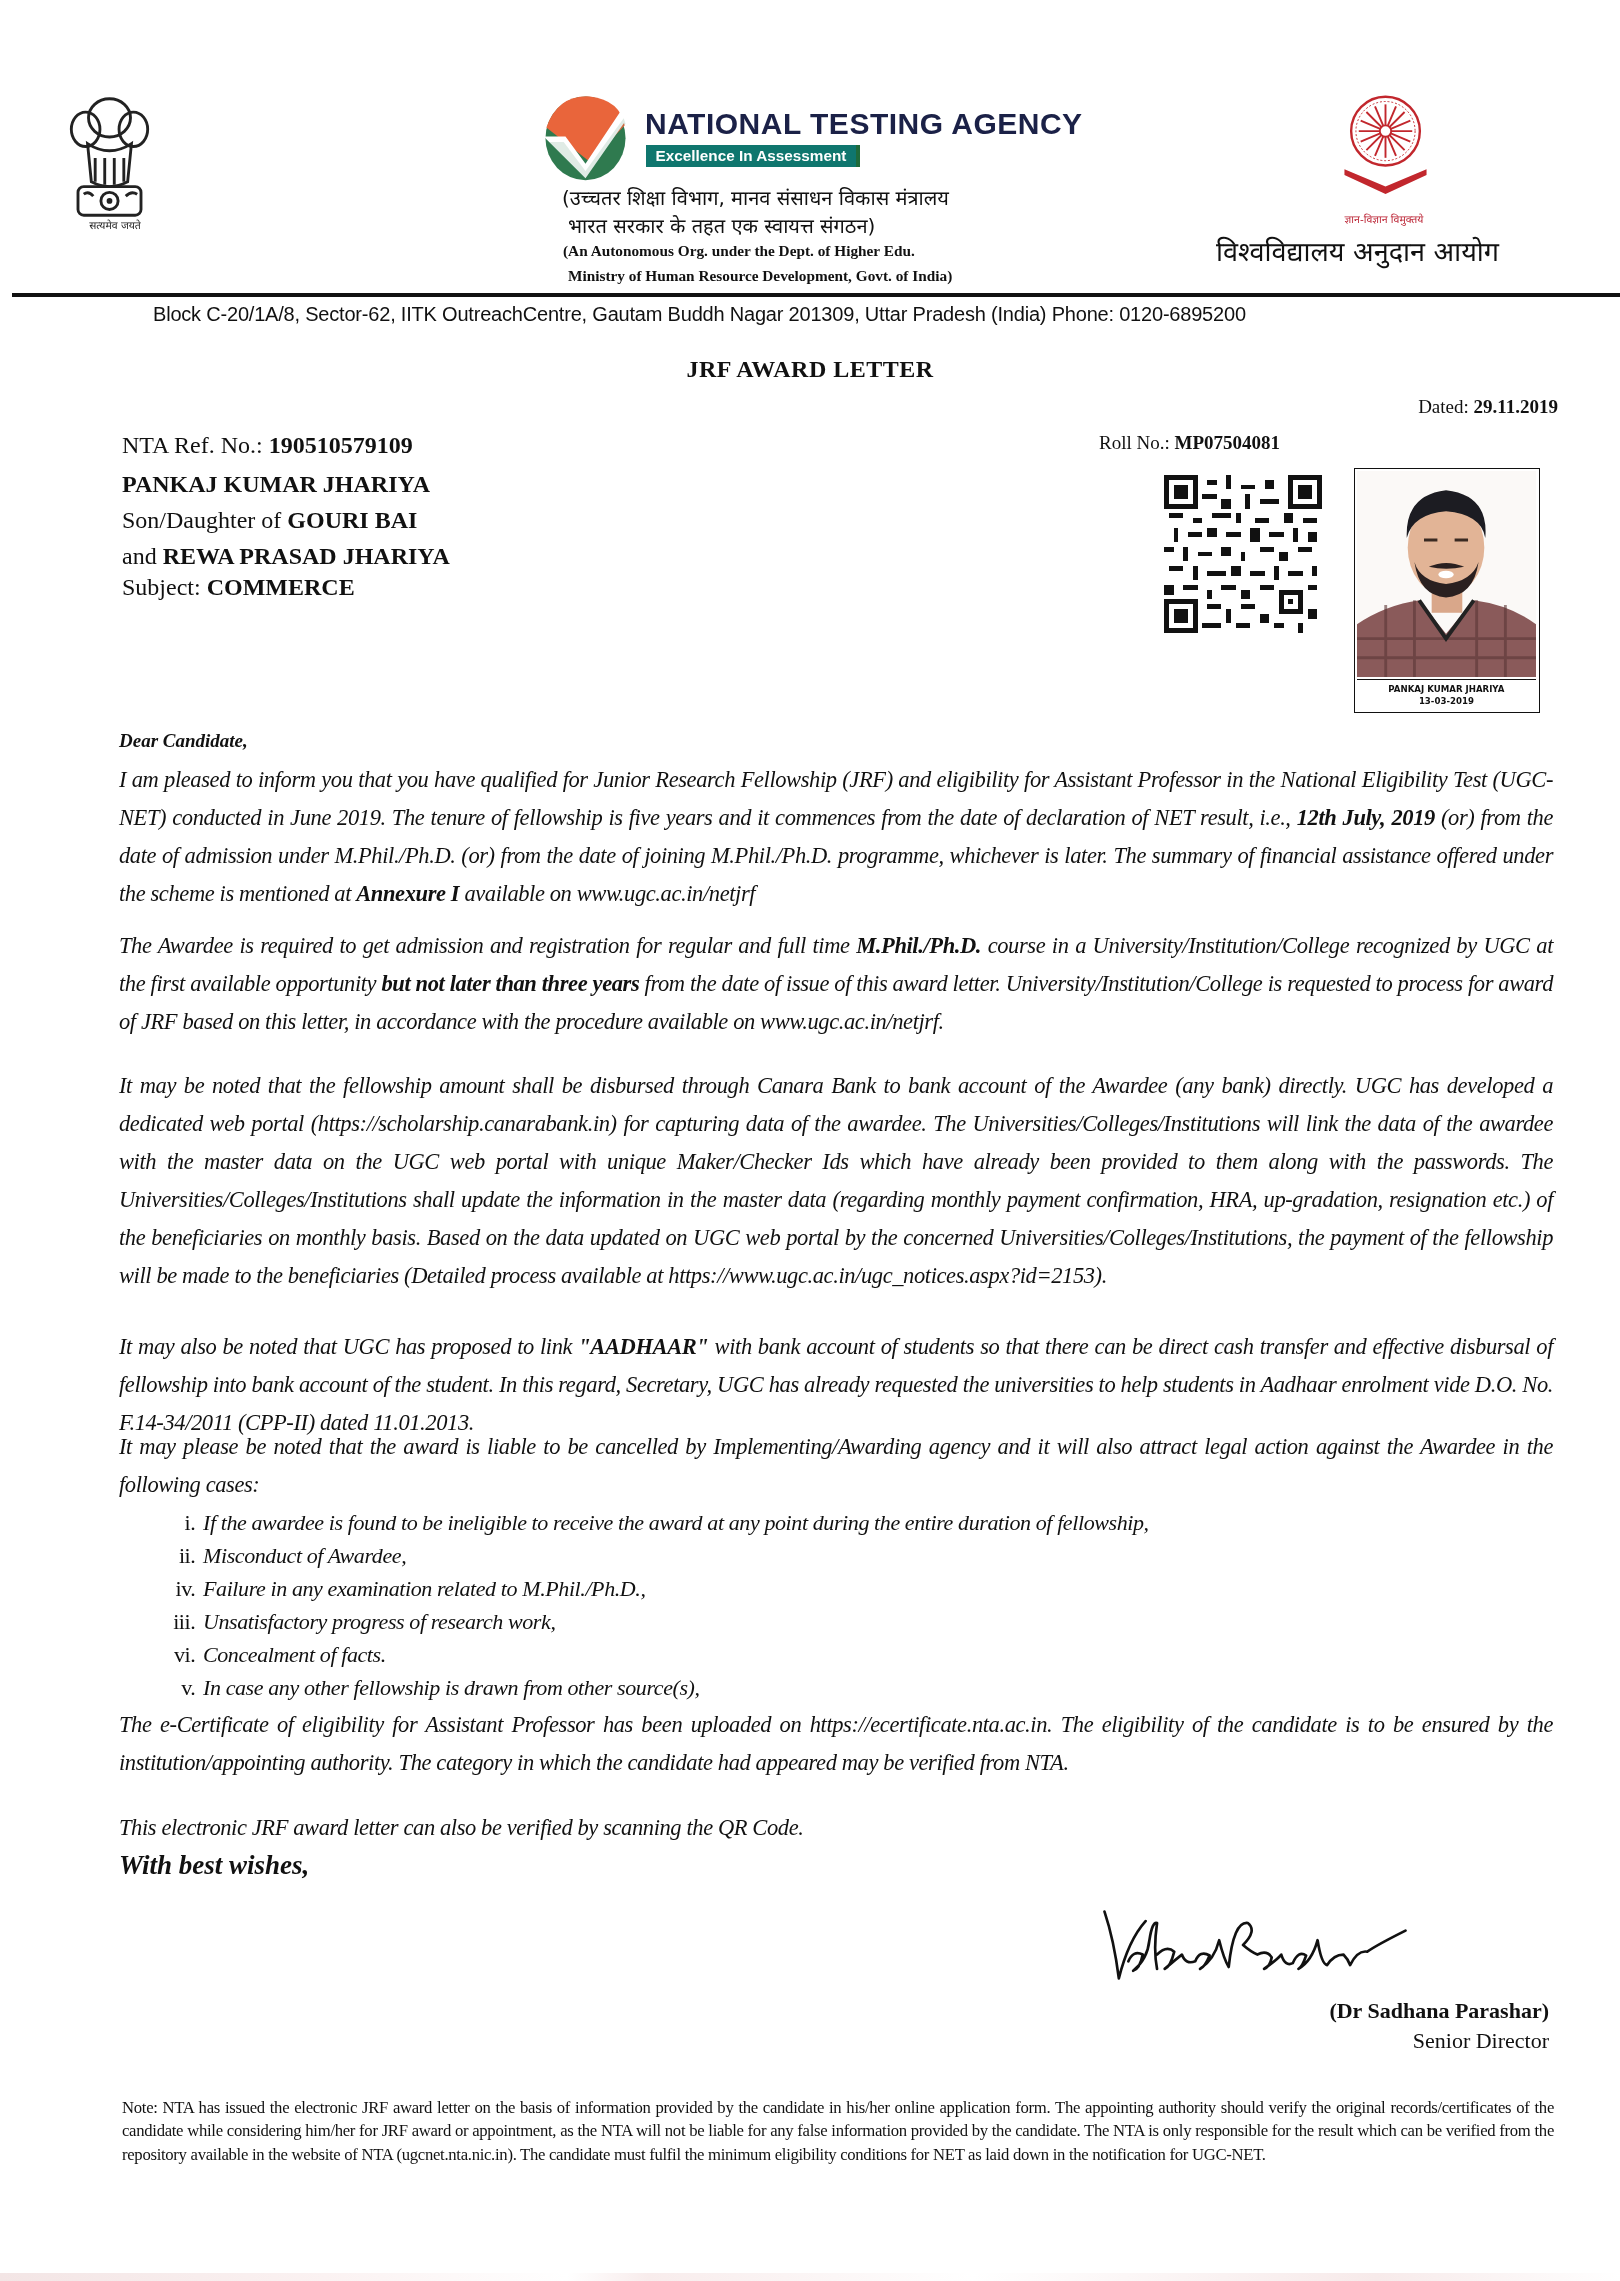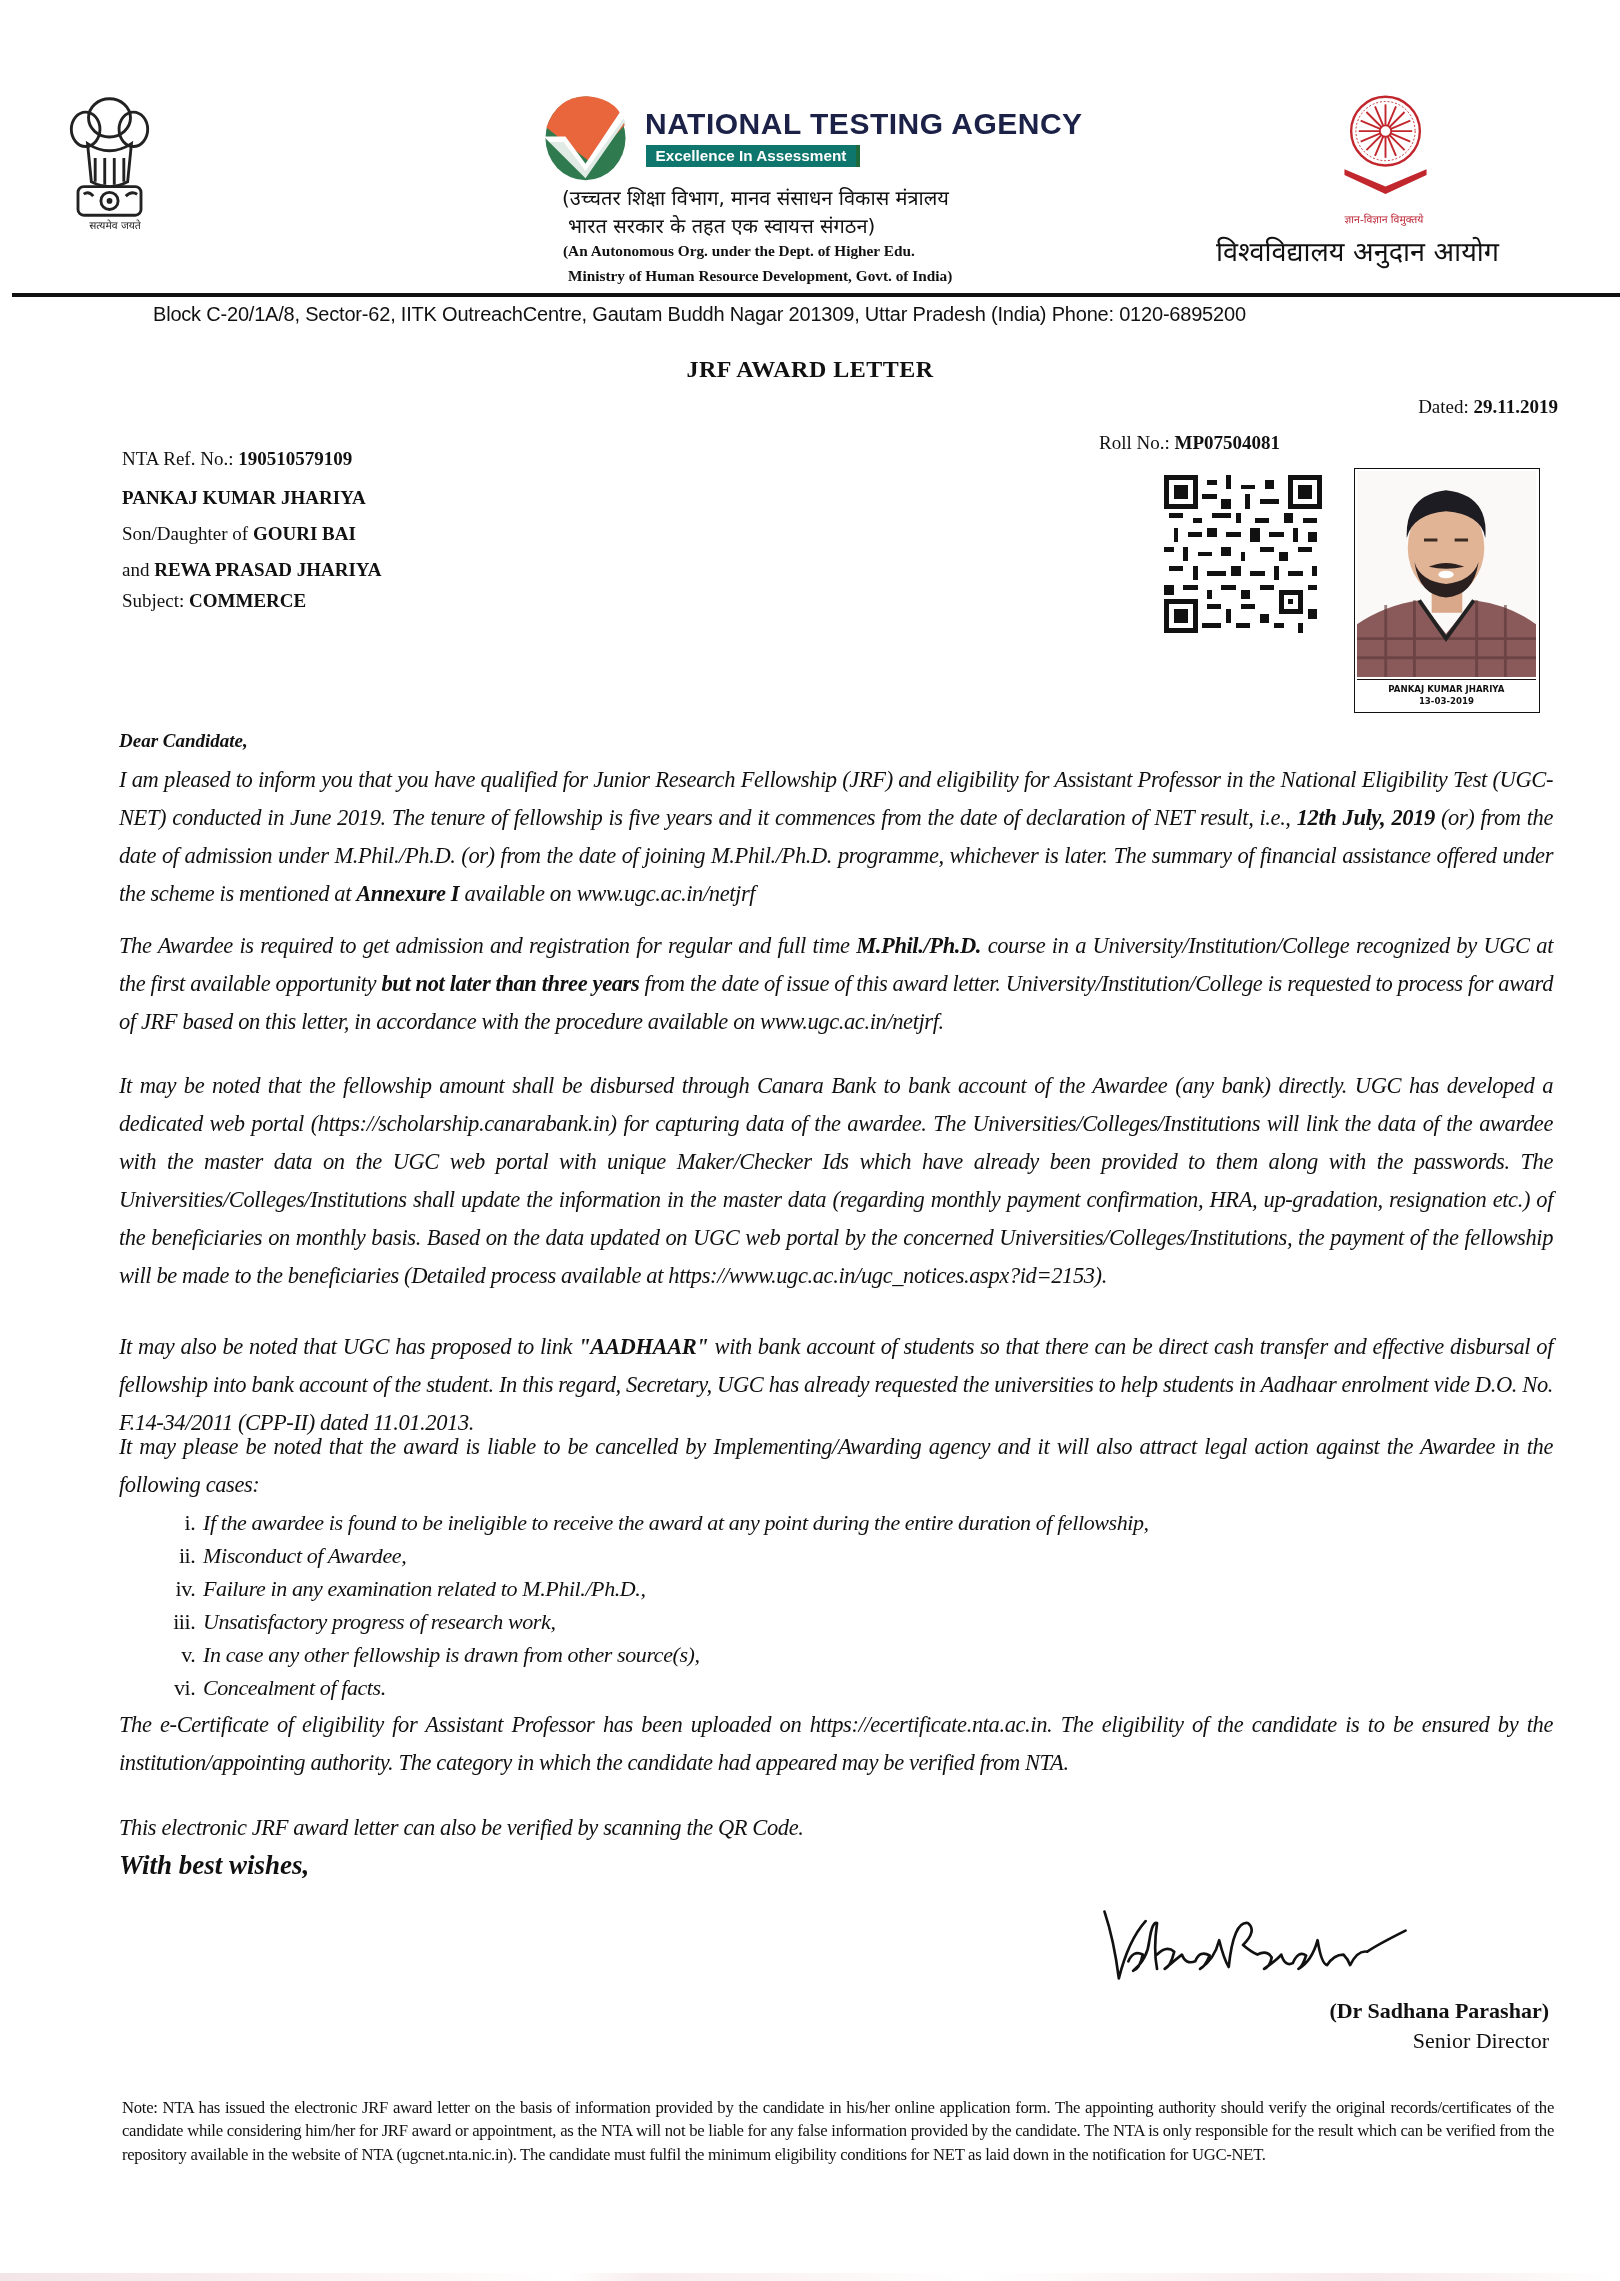--- a/index.html
+++ b/index.html
@@ -21,21 +21,21 @@
   .ugc-motto { left: 1317px; top: 212px; font-family: "DejaVu Sans", sans-serif; font-size: 10.5px; color: #b23; width: 134px; text-align:center; }
   .ugc-name { left: 1216px; top: 232px; font-family: "DejaVu Sans", sans-serif; font-size: 27px; color: #111; }
 
   .rule { left: 11.5px; top: 293px; width: 1609px; height: 3.8px; background: #111; }
   .address { left: 153px; top: 303px; font-family: "Liberation Sans", "DejaVu Sans", sans-serif; font-size: 20px; color: #111; letter-spacing: -0.2px; }
 
   .title { left: 0; width: 1620px; top: 356px; text-align: center; font-weight: bold; font-size: 24px; letter-spacing: 0.5px; }
   .dated { right: 62px; top: 396px; font-size: 19px; }
   .dated b { font-weight: bold; }
 
-  .info { left: 122px; font-size: 19px; margin-top: 16px; }
+  .info { left: 122px; font-size: 24px; }
   .info b { font-weight: bold; }
   .roll { left: 1099px; top: 432px; font-size: 19px; }
 
   .qr { left: 1164px; top: 475px; width: 158px; height: 158px; }
   .photo-frame { left: 1354px; top: 468px; width: 186px; height: 245px; border: 1.9px solid #111; background: #fff; }
   .photo { position: absolute; left: 1.9px; top: 1.9px; width: 179px; height: 206px; overflow: hidden; background: #fbf9f7; }
   .photo-caption { position: absolute; left: 1.9px; bottom: 1.9px; width: 179px; height: 31px; border-top: 1.9px solid #111; font-family: "DejaVu Sans", sans-serif; font-weight: bold; font-size: 8.6px; text-align: center; line-height: 12.4px; padding-top: 2.9px; }
 
   
   .body-text { left: 119px; width: 1434px; font-style: italic; font-size: 22.5px; line-height: 38px; text-align: justify; font-family: "Liberation Serif", serif; letter-spacing: -0.4px; }
@@ -258,22 +258,22 @@
   <span>It may also be noted that UGC has proposed to link </span><b>"AADHAAR"</b><span> with bank account of students so that there can be direct cash transfer and effective disbursal of fellowship into bank account of the student. In this regard, Secretary, UGC has already requested the universities to help students in Aadhaar enrolment vide D.O. No. F.14-34/2011 (CPP-II) dated 11.01.2013.</span>
 </div>
 
 <div class="abs body-text" style="top:1428px;">It may please be noted that the award is liable to be cancelled by Implementing/Awarding agency and it will also attract legal action against the Awardee in the following cases:</div>
 
 <div class="abs list" style="top:1506px;">
   <div><span class="num">i.</span><span>If the awardee is found to be ineligible to receive the award at any point during the entire duration of fellowship,</span></div>
   <div><span class="num">ii.</span><span>Misconduct of Awardee,</span></div>
   <div><span class="num">iv.</span><span>Failure in any examination related to M.Phil./Ph.D.,</span></div>
   <div><span class="num">iii.</span><span>Unsatisfactory progress of research work,</span></div>
+  <div><span class="num">vi.</span><span>Concealment of facts.</span></div>
   <div><span class="num">v.</span><span>In case any other fellowship is drawn from other source(s),</span></div>
-  <div><span class="num">vi.</span><span>Concealment of facts.</span></div>
 </div>
 
 <div class="abs body-text" style="top:1706px;">The e-Certificate of eligibility for Assistant Professor has been uploaded on https://ecertificate.nta.ac.in. The eligibility of the candidate is to be ensured by the institution/appointing authority. The category in which the candidate had appeared may be verified from NTA.</div>
 <div class="abs body-text" style="top:1809px;">This electronic JRF award letter can also be verified by scanning the QR Code.</div>
 <div class="abs wishes">With best wishes,</div>
 
 <div class="abs signature">
   <svg viewBox="0 0 480 90" width="459" height="86">
     <path d="M15 10 Q25 40 30 80 Q40 40 58 20 M40 62 Q45 50 55 55 Q52 70 45 72 Q60 60 62 40 Q65 20 70 22 Q66 50 70 70 M70 55 Q80 45 88 52 Q84 68 78 70 Q92 58 96 55 Q100 66 110 62 Q115 50 125 56 Q120 68 115 70 Q130 60 135 40 Q140 60 145 68 Q150 20 165 22 Q175 30 160 45 Q168 52 175 55 Q185 50 190 58 Q188 68 182 70 Q196 60 200 55 Q204 68 212 64 Q218 50 226 56 Q222 68 218 70 Q232 62 238 40 Q242 65 248 66 Q255 55 265 55 Q270 60 272 66 Q280 50 290 52 Q300 45 330 30" fill="none" stroke="#111" stroke-width="2.8" stroke-linecap="round" stroke-linejoin="round"></path>
   </svg>

